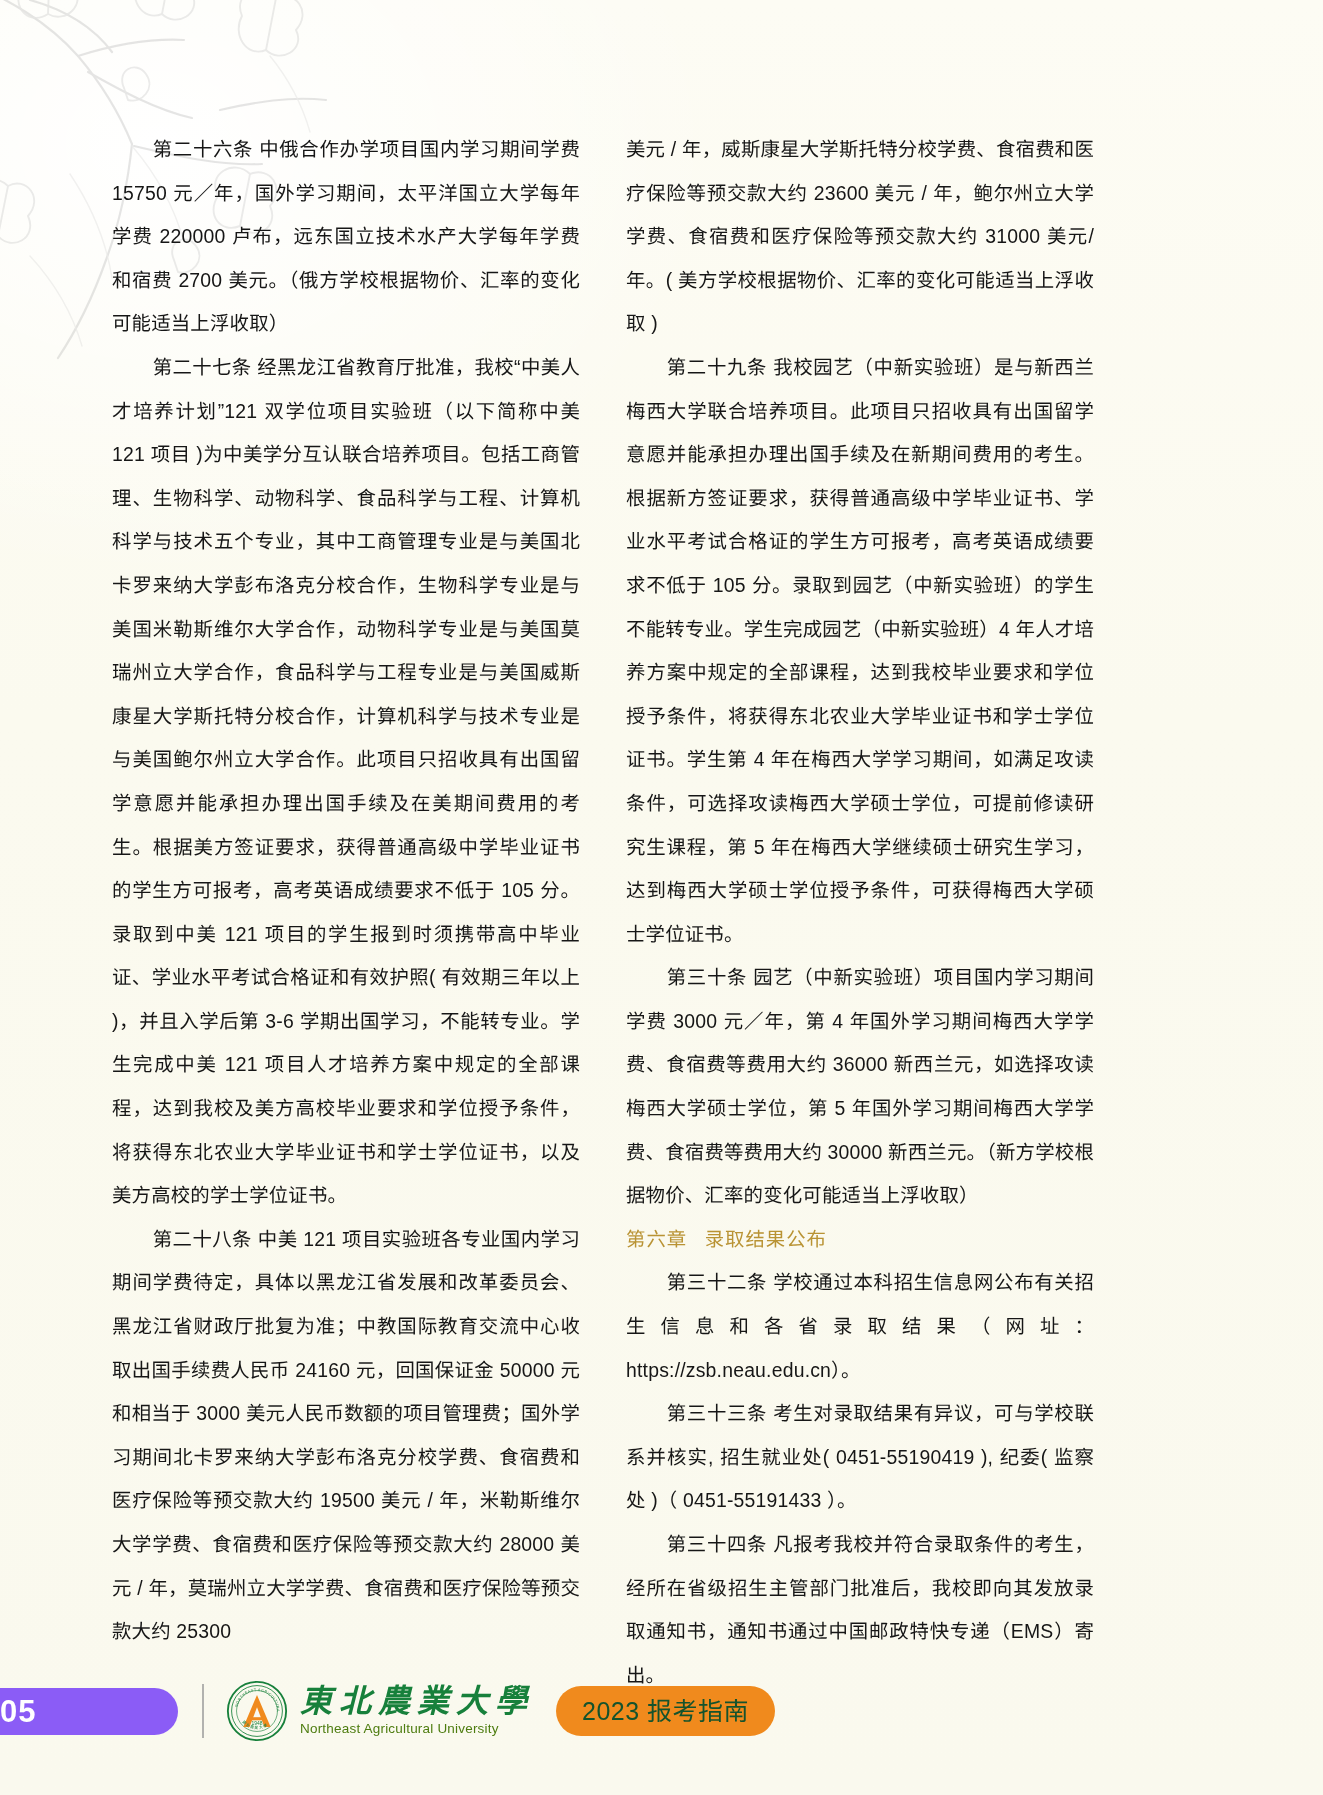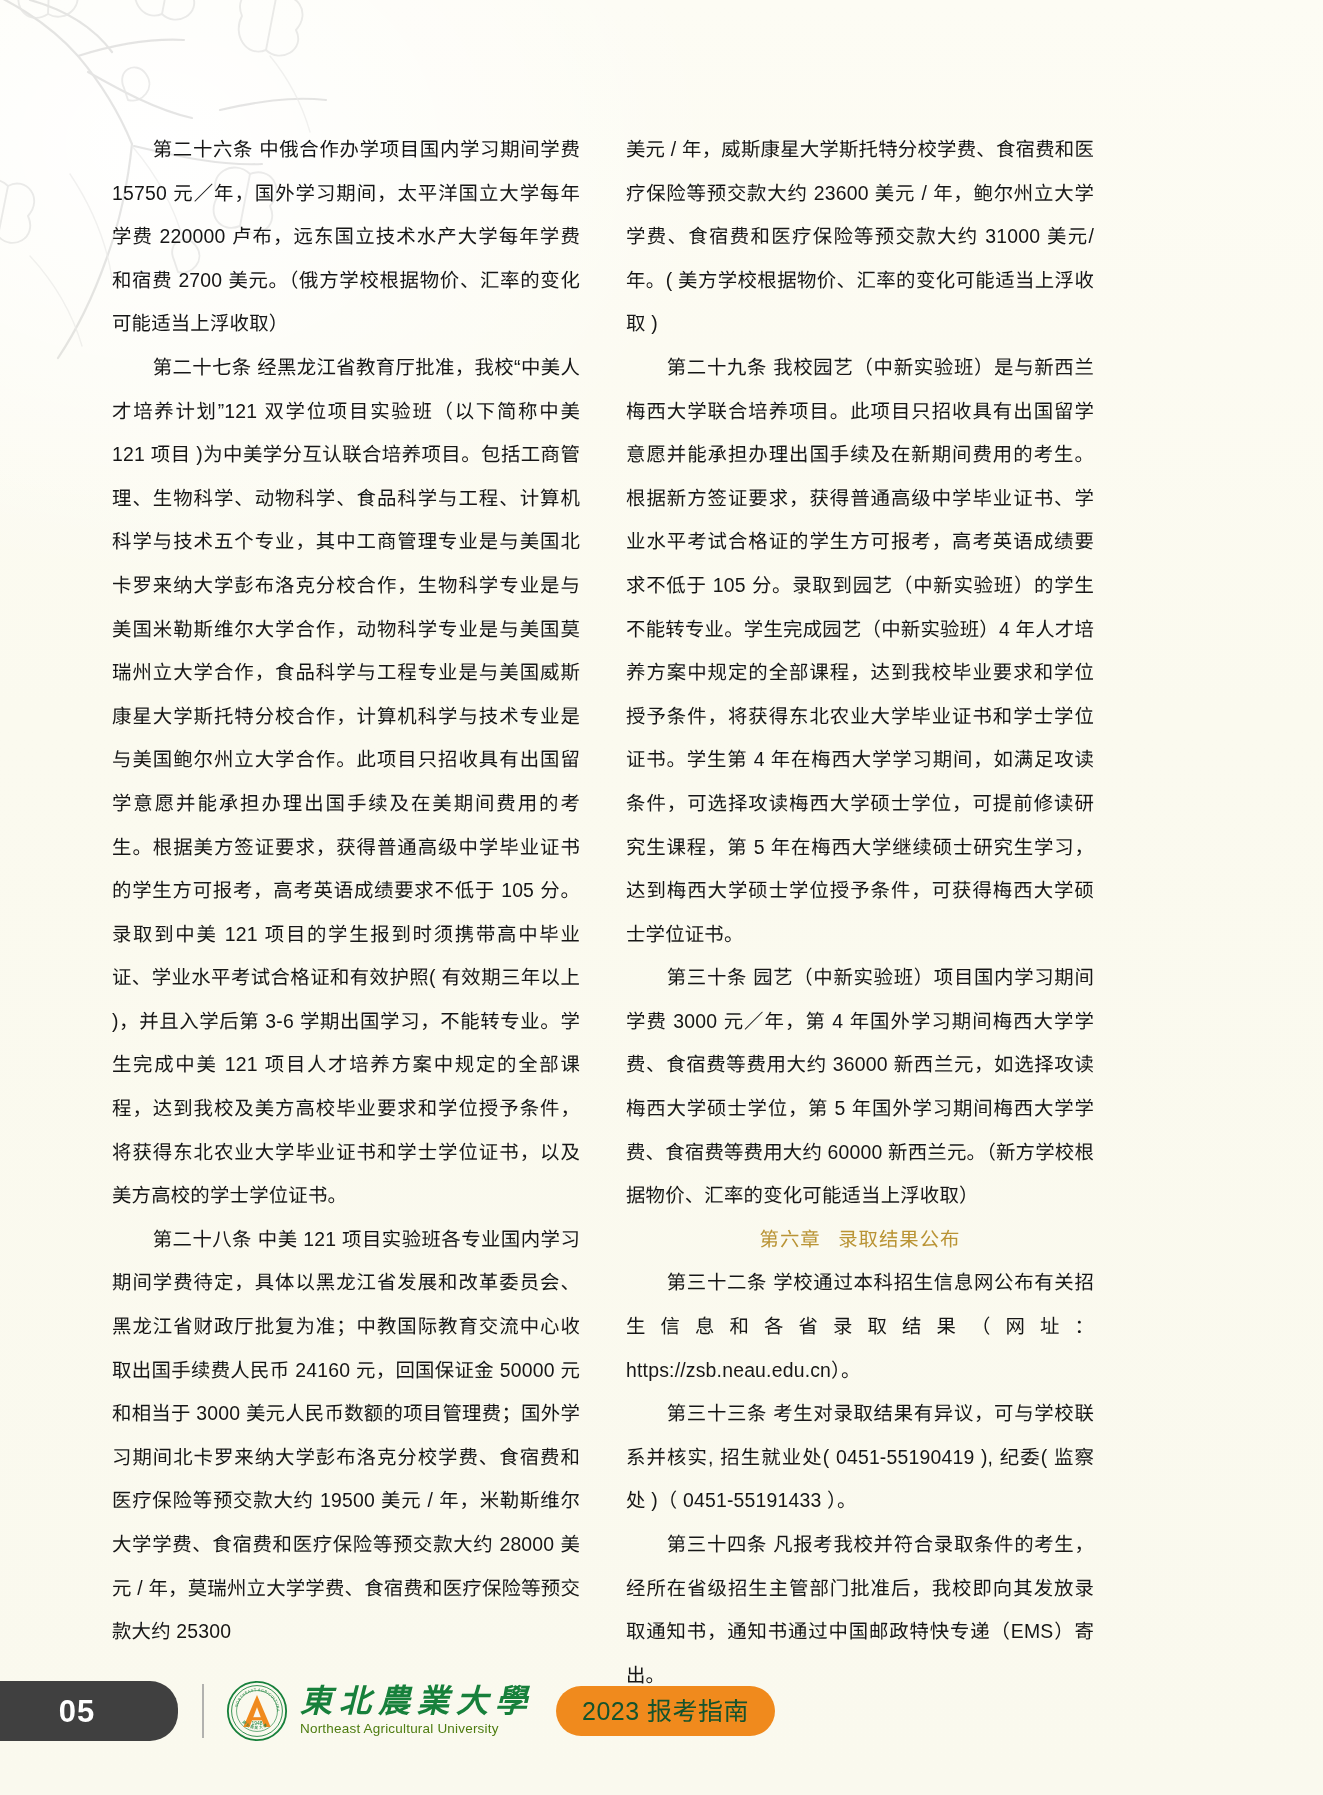--- a/index.html
+++ b/index.html
@@ -61,45 +61,45 @@
     color: #161616;
     font-weight: 400;
   }
   p.para.indent { text-indent: 2.1em; }
 
   
   .chapter-heading {
     margin: 0;
     font-size: 19.4px;
     line-height: 43.6px;
-    text-align: center;
+    text-align: left;
     color: #b99334;
     letter-spacing: 1px;
     font-weight: 400;
   }
   .chapter-heading .gap { display: inline-block; width: 0.9em; }
 
   
   .footer {
     position: absolute;
     left: 0;
     bottom: 54px;
     width: 100%;
     height: 60px;
     display: flex;
     align-items: center;
   }
   .page-tab {
     width: 178px;
-    height: 60px;
-    background: #404040;
+    height: 47px;
+    background: #8b5cf6;
     border-radius: 0 28px 28px 0;
     display: flex;
     align-items: center;
-    justify-content: center;
+    justify-content: flex-start;
     padding-right: 24px;
     box-sizing: border-box;
   }
   .page-number {
     color: #ffffff;
     font-size: 31px;
     font-weight: 700;
     letter-spacing: 1px;
     line-height: 1;
   }
@@ -216,21 +216,21 @@
 
   <div class="col">
     <p class="para indent">第二十六条 中俄合作办学项目国内学习期间学费 15750 元／年，国外学习期间，太平洋国立大学每年学费 220000 卢布，远东国立技术水产大学每年学费和宿费 2700 美元。（俄方学校根据物价、汇率的变化可能适当上浮收取）</p>
     <p class="para indent">第二十七条 经黑龙江省教育厅批准，我校“中美人才培养计划”121 双学位项目实验班（以下简称中美 121 项目 )为中美学分互认联合培养项目。包括工商管理、生物科学、动物科学、食品科学与工程、计算机科学与技术五个专业，其中工商管理专业是与美国北卡罗来纳大学彭布洛克分校合作，生物科学专业是与美国米勒斯维尔大学合作，动物科学专业是与美国莫瑞州立大学合作，食品科学与工程专业是与美国威斯康星大学斯托特分校合作，计算机科学与技术专业是与美国鲍尔州立大学合作。此项目只招收具有出国留学意愿并能承担办理出国手续及在美期间费用的考生。根据美方签证要求，获得普通高级中学毕业证书的学生方可报考，高考英语成绩要求不低于 105 分。录取到中美 121 项目的学生报到时须携带高中毕业证、学业水平考试合格证和有效护照( 有效期三年以上 )，并且入学后第 3-6 学期出国学习，不能转专业。学生完成中美 121 项目人才培养方案中规定的全部课程，达到我校及美方高校毕业要求和学位授予条件，将获得东北农业大学毕业证书和学士学位证书，以及美方高校的学士学位证书。</p>
     <p class="para indent">第二十八条 中美 121 项目实验班各专业国内学习期间学费待定，具体以黑龙江省发展和改革委员会、黑龙江省财政厅批复为准；中教国际教育交流中心收取出国手续费人民币 24160 元，回国保证金 50000 元和相当于 3000 美元人民币数额的项目管理费；国外学习期间北卡罗来纳大学彭布洛克分校学费、食宿费和医疗保险等预交款大约 19500 美元 / 年，米勒斯维尔大学学费、食宿费和医疗保险等预交款大约 28000 美元 / 年，莫瑞州立大学学费、食宿费和医疗保险等预交款大约 25300</p>
   </div>
 
   <div class="col">
     <p class="para">美元 / 年，威斯康星大学斯托特分校学费、食宿费和医疗保险等预交款大约 23600 美元 / 年，鲍尔州立大学学费、食宿费和医疗保险等预交款大约 31000 美元/年。( 美方学校根据物价、汇率的变化可能适当上浮收取 )</p>
     <p class="para indent">第二十九条 我校园艺（中新实验班）是与新西兰梅西大学联合培养项目。此项目只招收具有出国留学意愿并能承担办理出国手续及在新期间费用的考生。根据新方签证要求，获得普通高级中学毕业证书、学业水平考试合格证的学生方可报考，高考英语成绩要求不低于 105 分。录取到园艺（中新实验班）的学生不能转专业。学生完成园艺（中新实验班）4 年人才培养方案中规定的全部课程，达到我校毕业要求和学位授予条件，将获得东北农业大学毕业证书和学士学位证书。学生第 4 年在梅西大学学习期间，如满足攻读条件，可选择攻读梅西大学硕士学位，可提前修读研究生课程，第 5 年在梅西大学继续硕士研究生学习，达到梅西大学硕士学位授予条件，可获得梅西大学硕士学位证书。</p>
-    <p class="para indent">第三十条 园艺（中新实验班）项目国内学习期间学费 3000 元／年，第 4 年国外学习期间梅西大学学费、食宿费等费用大约 36000 新西兰元，如选择攻读梅西大学硕士学位，第 5 年国外学习期间梅西大学学费、食宿费等费用大约 60000 新西兰元。（新方学校根据物价、汇率的变化可能适当上浮收取）</p>
+    <p class="para indent">第三十条 园艺（中新实验班）项目国内学习期间学费 3000 元／年，第 4 年国外学习期间梅西大学学费、食宿费等费用大约 36000 新西兰元，如选择攻读梅西大学硕士学位，第 5 年国外学习期间梅西大学学费、食宿费等费用大约 30000 新西兰元。（新方学校根据物价、汇率的变化可能适当上浮收取）</p>
 
     <div class="chapter-heading">
       <span>第六章</span><span class="gap"></span><span>录取结果公布</span>
     </div>
 
     <p class="para indent">第三十二条 学校通过本科招生信息网公布有关招生信息和各省录取结果（网址：https://zsb.neau.edu.cn）。</p>
     <p class="para indent">第三十三条 考生对录取结果有异议，可与学校联系并核实, 招生就业处( 0451-55190419 ), 纪委( 监察处 )（ 0451-55191433 ）。</p>
     <p class="para indent">第三十四条 凡报考我校并符合录取条件的考生，经所在省级招生主管部门批准后，我校即向其发放录取通知书，通知书通过中国邮政特快专递（EMS）寄出。</p>
   </div>
 </div>

